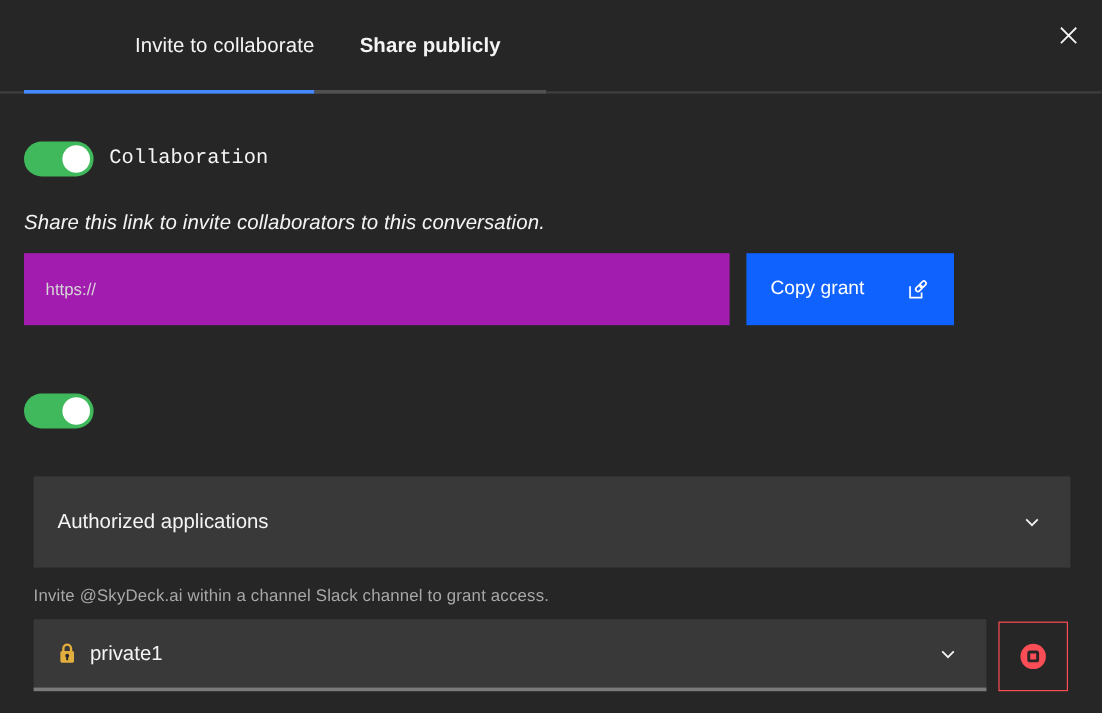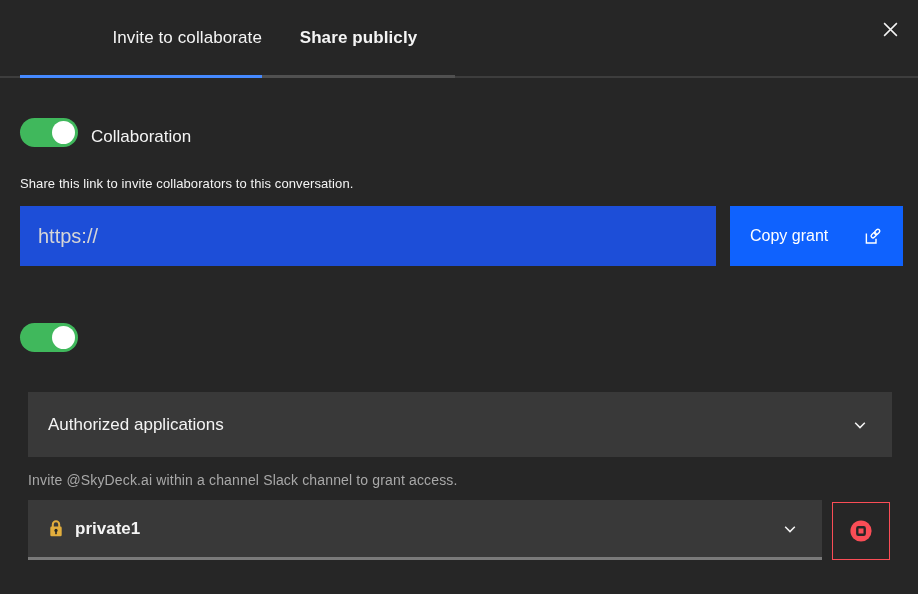--- a/index.html
+++ b/index.html
@@ -32,67 +32,67 @@
   .close-btn {
     position:absolute; top:14px; right:13px; z-index:2;
     width:30px; height:30px;
     display:flex; align-items:center; justify-content:center;
     background:transparent; border:none; cursor:pointer;
   }
 
   
   .content { padding-left:20px; }
 
-  .toggle-row { display:flex; align-items:flex-end; height:29px; }
+  .toggle-row { display:flex; align-items:center; height:29px;font-family:Liberation Mono, monospace; }
   .toggle-row.first  { margin-top:40px; }
   .toggle-row.second { margin-top:57px; }
   .toggle {
     position:relative; width:58px; height:29px; border-radius:15px;
     background:#40b85c; cursor:pointer; flex:0 0 auto;
   }
   .toggle .knob {
     position:absolute; top:3px; right:3px;
     width:23px; height:23px; border-radius:50%; background:#ffffff;
   }
   .toggle-label { margin-left:13px; font-size:17px; }
 
-  .share-text { margin-top:29px; font-size:13px; letter-spacing:.1px; }
+  .share-text { margin-top:29px; font-size:17px; letter-spacing:.1px;font-style:italic; }
 
   .link-row { margin-top:15px; display:flex; align-items:center; }
   .link-input {
-    width:696px; height:60px; background:#1d4ed8; border:none; outline:none;
-    padding:0 16px 0 18px; color:#d6d6d6; font-size:20px;
+    width:588px; height:60px; background:#a21caf; border:none; outline:none;
+    padding:0 16px 0 18px; color:#d6d6d6; font-size:14px;
     font-family:"Liberation Sans", sans-serif;
   }
   .copy-btn {
     margin-left:14px; width:173px; height:60px;
     background:#0f62fe; border:none; cursor:pointer;
     color:#ffffff; font-size:16px; font-family:"Liberation Sans", sans-serif;
     display:flex; align-items:center; justify-content:space-between;
     padding:0 20px;
   }
 
   .slack-section { margin-left:8px; }
   .dropdown {
     background:#393939; display:flex; align-items:center;
     cursor:pointer; user-select:none; font-size:17px;
   }
   .dropdown.apps {
-    margin-top:40px; width:864px; height:65px;
+    margin-top:40px; width:864px; height:76px;
     justify-content:space-between; padding:0 24px 0 20px;
   }
   .helper-text { margin-top:15px; font-size:14px; color:#a8a8a8; letter-spacing:.15px; }
 
   .channel-row { margin-top:12px; display:flex; align-items:flex-start; }
   .dropdown.channel {
     width:794px; height:60px;
     border-bottom:3px solid #7a7a7a;
     justify-content:space-between; padding:0 24px 0 20px;
   }
-  .channel-left { display:flex; align-items:center; gap:11px;font-weight:bold; }
+  .channel-left { display:flex; align-items:center; gap:11px; }
 
   .remove-btn {
     margin-left:10px; margin-top:2px;
     width:58px; height:58px;
     background:transparent; border:1px solid #fa4d56; cursor:pointer;
     display:flex; align-items:center; justify-content:center;
   }
 
   .icon { display:inline-flex; align-items:center; justify-content:center; }
 </style>

